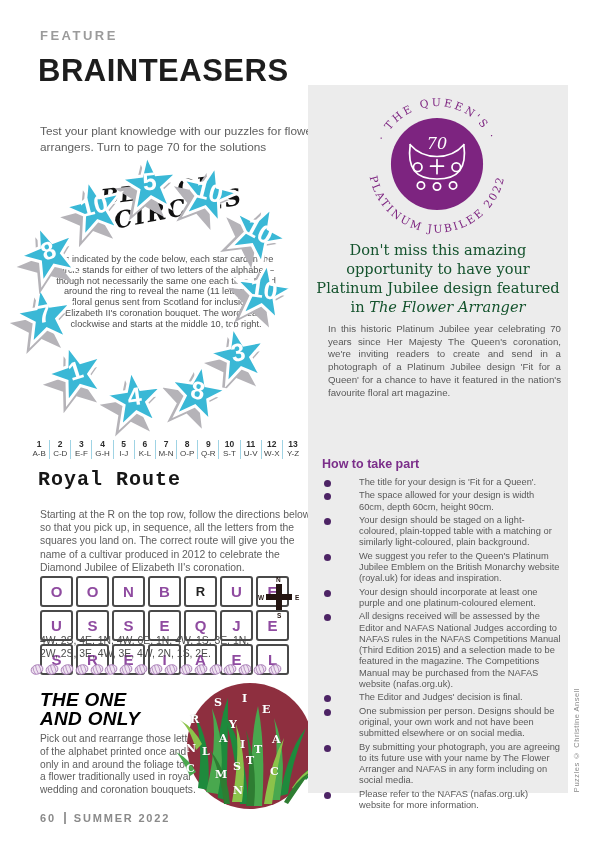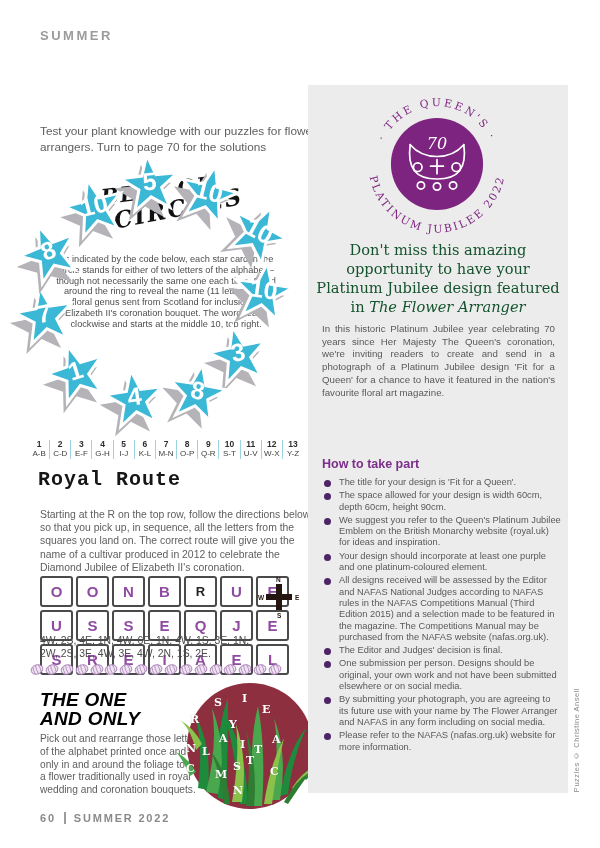--- a/index.html
+++ b/index.html
@@ -68,39 +68,40 @@
   .footer .fbar{display:inline-block;width:2px;height:12px;background:#9b9b9b;margin:0 8px;}
 
   
   .panel{left:308px;top:85px;width:260px;height:708px;background:#ececec;}
   .emblem{position:absolute;left:54px;top:4px;width:150px;height:150px;}
   .promo{position:absolute;left:8px;top:155px;width:244px;text-align:center;
          font-family:"DejaVu Serif",serif;font-size:14.6px;line-height:19px;color:#14532d;}
   .promo em{font-style:italic;}
   .para{position:absolute;left:14px;width:233px;font-size:9.7px;line-height:12.7px;color:#595959;
         text-align:justify;}
-  .para1{top:238px;}
+  .para1{top:238px;margin-left:6px;}
   .para2{top:320px;}
   .how-title{position:absolute;left:14px;top:372px;font-size:12.5px;font-weight:bold;color:#7b2e8a;}
   .bullets{position:absolute;left:14px;top:392px;width:240px;margin:0;padding:0;list-style:none;}
-  .bullets li{display:flex;margin-bottom:2px;}
+  .bullets li{display:flex;margin-bottom:2px;gap:20px;}
   .bullets .dot{width:7px;height:7px;border-radius:50%;background:#4d2465;flex:0 0 7px;
                 margin:3px 8px 0 2px;}
   .bullets .btext{font-size:9.3px;line-height:11.3px;color:#595959;}
 
   .credit{left:572px;top:688px;writing-mode:vertical-rl;transform:rotate(180deg);
           font-size:7.5px;color:#8a8a8a;letter-spacing:0.5px;}
 </style>
 </head>
 <body>
 
 <div class="page">
 
-  <div class="abs kicker">SUMMER</div>
+  <div class="abs kicker">FEATURE</div>
   <div class="abs title">
+    <div>BRAINTEASERS</div>
   </div>
   <div class="abs intro">Test your plant knowledge with our puzzles for flower arrangers. Turn to page 70 for the solutions</div>
 
   <div class="abs star-ring">
     <div class="bo-logo">
       <span class="l1">BEST OF</span>
       <span class="l2">CIRCLES</span>
     </div>
     <div class="ring-instr">As indicated by the code below, each star card in the circle stands for either of two letters of the alphabet – though not necessarily the same one each time. Read around the ring to reveal the name (11 letters) of a floral genus sent from Scotland for inclusion in Elizabeth II's coronation bouquet. The word reads clockwise and starts at the middle 10, top right.</div>
     <div id="star-cards">
@@ -456,20 +457,24 @@
         <li>
           <span class="dot"></span>
           <span class="btext">The title for your design is 'Fit for a Queen'.</span>
         </li>
         <li>
           <span class="dot"></span>
           <span class="btext">The space allowed for your design is width 60cm, depth 60cm, height 90cm.</span>
         </li>
         <li>
           <span class="dot"></span>
+          <span class="btext">Your design should be staged on a light-coloured, plain-topped table with a matching or similarly light-coloured, plain background.</span>
+        </li>
+        <li>
+          <span class="dot"></span>
           <span class="btext">We suggest you refer to the Queen's Platinum Jubilee Emblem on the British Monarchy website (royal.uk) for ideas and inspiration.</span>
         </li>
         <li>
           <span class="dot"></span>
           <span class="btext">Your design should incorporate at least one purple and one platinum-coloured element.</span>
         </li>
         <li>
           <span class="dot"></span>
           <span class="btext">All designs received will be assessed by the Editor and NAFAS National Judges according to NAFAS rules in the NAFAS Competitions Manual (Third Edition 2015) and a selection made to be featured in the magazine. The Competitions Manual may be purchased from the NAFAS website (nafas.org.uk).</span>
         </li>

